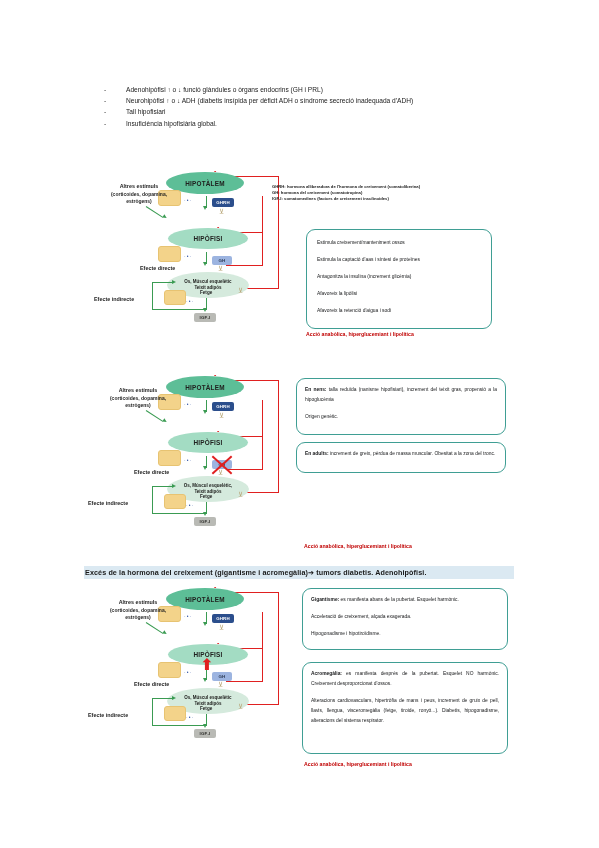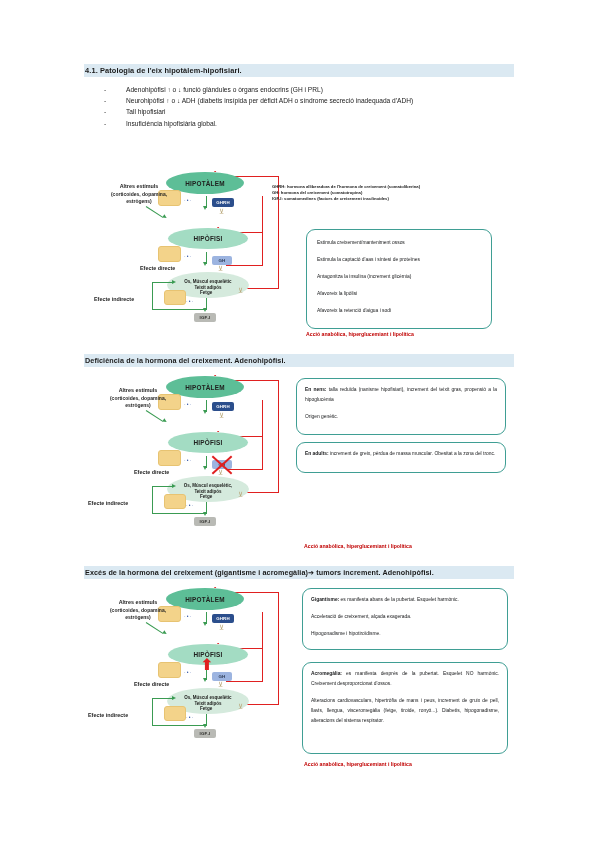--- a/index.html
+++ b/index.html
@@ -161,21 +161,20 @@
   .redx i:first-child{transform:translateY(-50%) rotate(42deg);}
   .redx i:last-child{transform:translateY(-50%) rotate(-42deg);}
 
   .uparrow{position:absolute;color:#e02020;font-size:16px;line-height:10px;font-weight:bold;}
 </style>
 </head>
 <body>
 
 <div class="page">
 
-  <div class="h-main">4.1. Patologia de l'eix hipotàlem-hipofisiari.</div>
 
   <div class="bullets">
     <div class="row">
       <span class="dash">-</span>
       <span class="txt">Adenohipòfisi ↑ o ↓ funció glàndules o òrgans endocrins (GH i PRL)</span>
     </div>
     <div class="row">
       <span class="dash">-</span>
       <span class="txt">Neurohipòfisi ↑ o ↓ ADH (diabetis insípida per dèficit ADH o síndrome secreció inadequada d'ADH)</span>
     </div>
@@ -262,21 +261,20 @@
 
   <div class="infobox" style="left:306px;top:229px;width:186px;height:100px;padding:8px 10px">
     <p>Estimula creixement/manteniment ossos</p>
     <p>Estimula la captació d'aas i síntesi de proteïnes</p>
     <p>Antagonitza la insulina (increment glicèmia)</p>
     <p>Afavoreix la lipòlisi</p>
     <p>Afavoreix la retenció d'aigua i sodi</p>
   </div>
   <div class="redcaption" style="left:306px;top:331px">Acció anabòlica, hiperglucemiant i lipolítica</div>
 
-  <div class="h-sec" style="top:354px">Deficiència de la hormona del creixement. Adenohipòfisi.</div>
 
   <div class="diagram" style="left:0;top:0;width:599px;height:848px;pointer-events:none">
     <div class="ln" style="left:278px;top:380px;width:1.2px;height:112px"></div>
     <div class="ln" style="left:216px;top:380px;width:63px;height:1.2px"></div>
     <div class="ahead-red-l" style="left:212px;top:377.5px"></div>
     <div class="minus" style="left:214px;top:372px">-</div>
 
     <div class="ln" style="left:262px;top:400px;width:1.2px;height:70px"></div>
     <div class="ln" style="left:216px;top:436px;width:47px;height:1.2px"></div>
     <div class="ahead-red-l" style="left:212px;top:433.5px"></div>
@@ -340,21 +338,21 @@
     <p class="just"><b>En nens:</b><span> talla reduïda (nanisme hipofisiari), increment del teixit gras, propensió a la hipoglucèmia</span></p>
     <p>Origen genètic.</p>
   </div>
 
   <div class="infobox" style="left:296px;top:442px;width:210px;height:31px">
     <p class="just"><b>En adults:</b><span> increment de greix, pèrdua de massa muscular. Obesitat a la zona del tronc.</span></p>
   </div>
 
   <div class="redcaption" style="left:304px;top:543px">Acció anabòlica, hiperglucemiant i lipolítica</div>
 
-  <div class="h-sec" style="top:566px">Excés de la hormona del creixement (gigantisme i acromegàlia)➔ tumors increment. Adenohipòfisi.</div>
+  <div class="h-sec" style="top:566px">Excés de la hormona del creixement (gigantisme i acromegàlia)➔ tumors diabetis. Adenohipòfisi.</div>
 
   <div class="diagram" style="left:0;top:0;width:599px;height:848px;pointer-events:none">
     <div class="ln" style="left:278px;top:592px;width:1.2px;height:112px"></div>
     <div class="ln" style="left:216px;top:592px;width:63px;height:1.2px"></div>
     <div class="ahead-red-l" style="left:212px;top:589.5px"></div>
     <div class="minus" style="left:214px;top:584px">-</div>
 
     <div class="ln" style="left:262px;top:612px;width:1.2px;height:70px"></div>
     <div class="ln" style="left:216px;top:648px;width:47px;height:1.2px"></div>
     <div class="ahead-red-l" style="left:212px;top:645.5px"></div>

